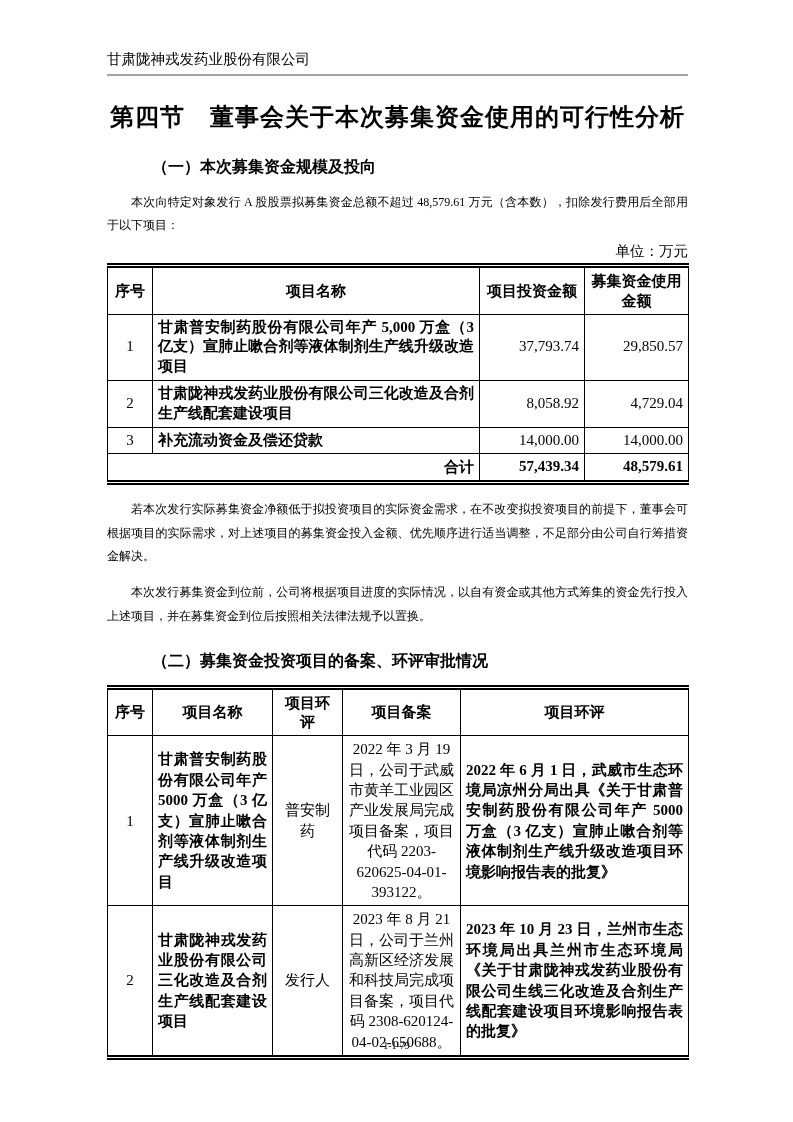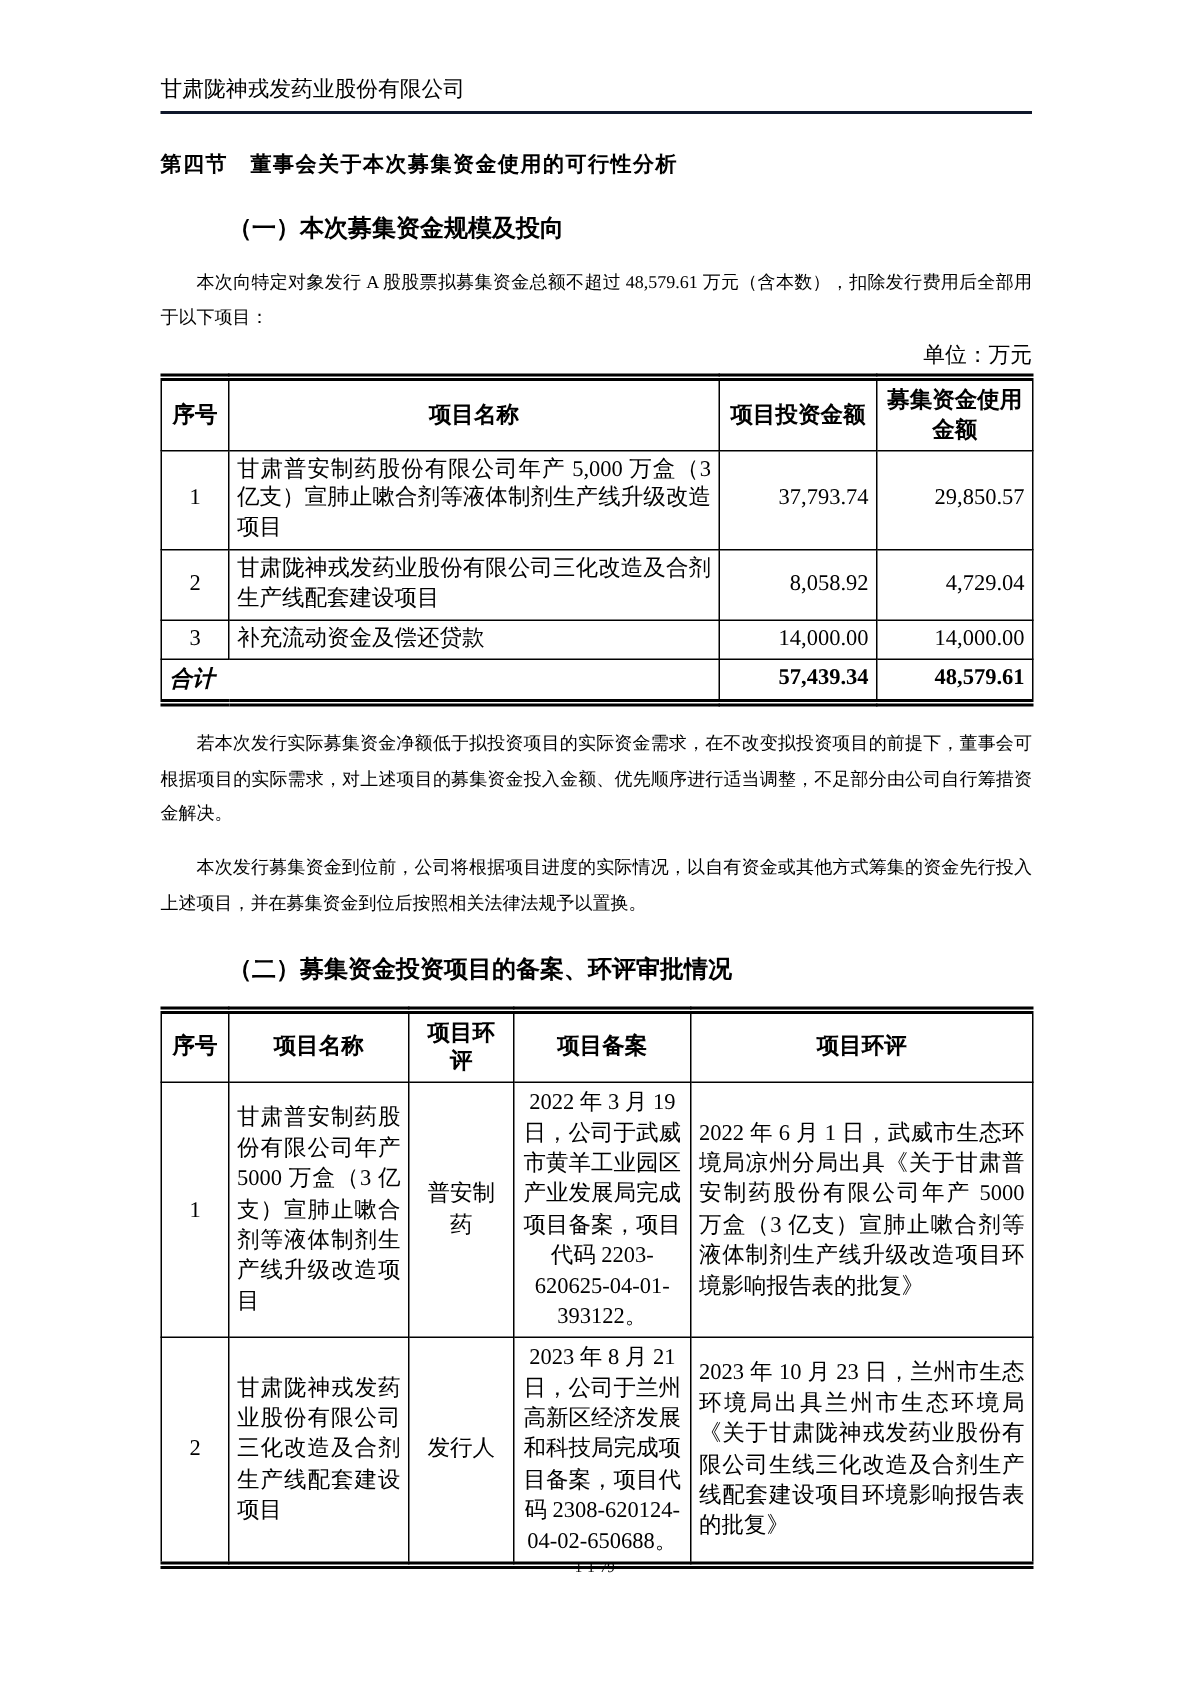--- a/index.html
+++ b/index.html
@@ -9,27 +9,28 @@
     font-family: "Liberation Serif", "DejaVu Serif", serif;
     color: #000;
     overflow: hidden;
   }
   .page { padding: 50px 105px 0 107px; }
 
   
   .doc-header {
     display: flex; justify-content: space-between; align-items: flex-end;
     font-size: 14.5px; padding-bottom: 5px;
-    border-bottom: 2px solid #0f172a;
+    border-bottom: 2px solid #a3a3a3;
   }
 
   .doc-title {
     margin: 24px 0 0 0;
+    text-align: center;
     font-family: "Liberation Sans", "DejaVu Sans", sans-serif;
-    font-weight: bold; font-size: 14px; letter-spacing: 1px;
+    font-weight: bold; font-size: 24px; letter-spacing: 1px;
     line-height: 1.4;
   }
 
   .sec-heading {
     margin: 28px 0 0 0;
     font-family: "Liberation Sans", "DejaVu Sans", sans-serif;
     font-weight: bold; font-size: 17.5px; line-height: 1.4;
   }
   .sub-heading {
     margin: 22px 0 0 0; padding-left: 45px;
@@ -59,29 +60,28 @@
     padding: 3px 5px;
     font-size: 15px; line-height: 1.32;
     vertical-align: middle;
     word-break: break-word;
   }
   .doc-table th {
     font-family: "Liberation Sans", "DejaVu Sans", sans-serif;
     font-weight: bold; text-align: center;
   }
   .cell-center { text-align: center; }
-  .cell-left   { text-align: justify; }
+  .cell-left   { text-align: justify; font-weight: bold; }
   .cell-num    { text-align: right; padding-right: 8px; }
   .total-row td {
     font-weight: bold;
   }
   .total-row .total-label {
     font-family: "Liberation Sans", "DejaVu Sans", sans-serif;
-    text-align: left;
-    font-style: italic;
+    text-align: right;
   }
   .t2 td { line-height: 1.36; }
 
   .page-footer {
     position: absolute; left: 0; right: 0; top: 1040px;
     text-align: center; font-size: 10px;
   }
 </style>
 </head>
 <body>

